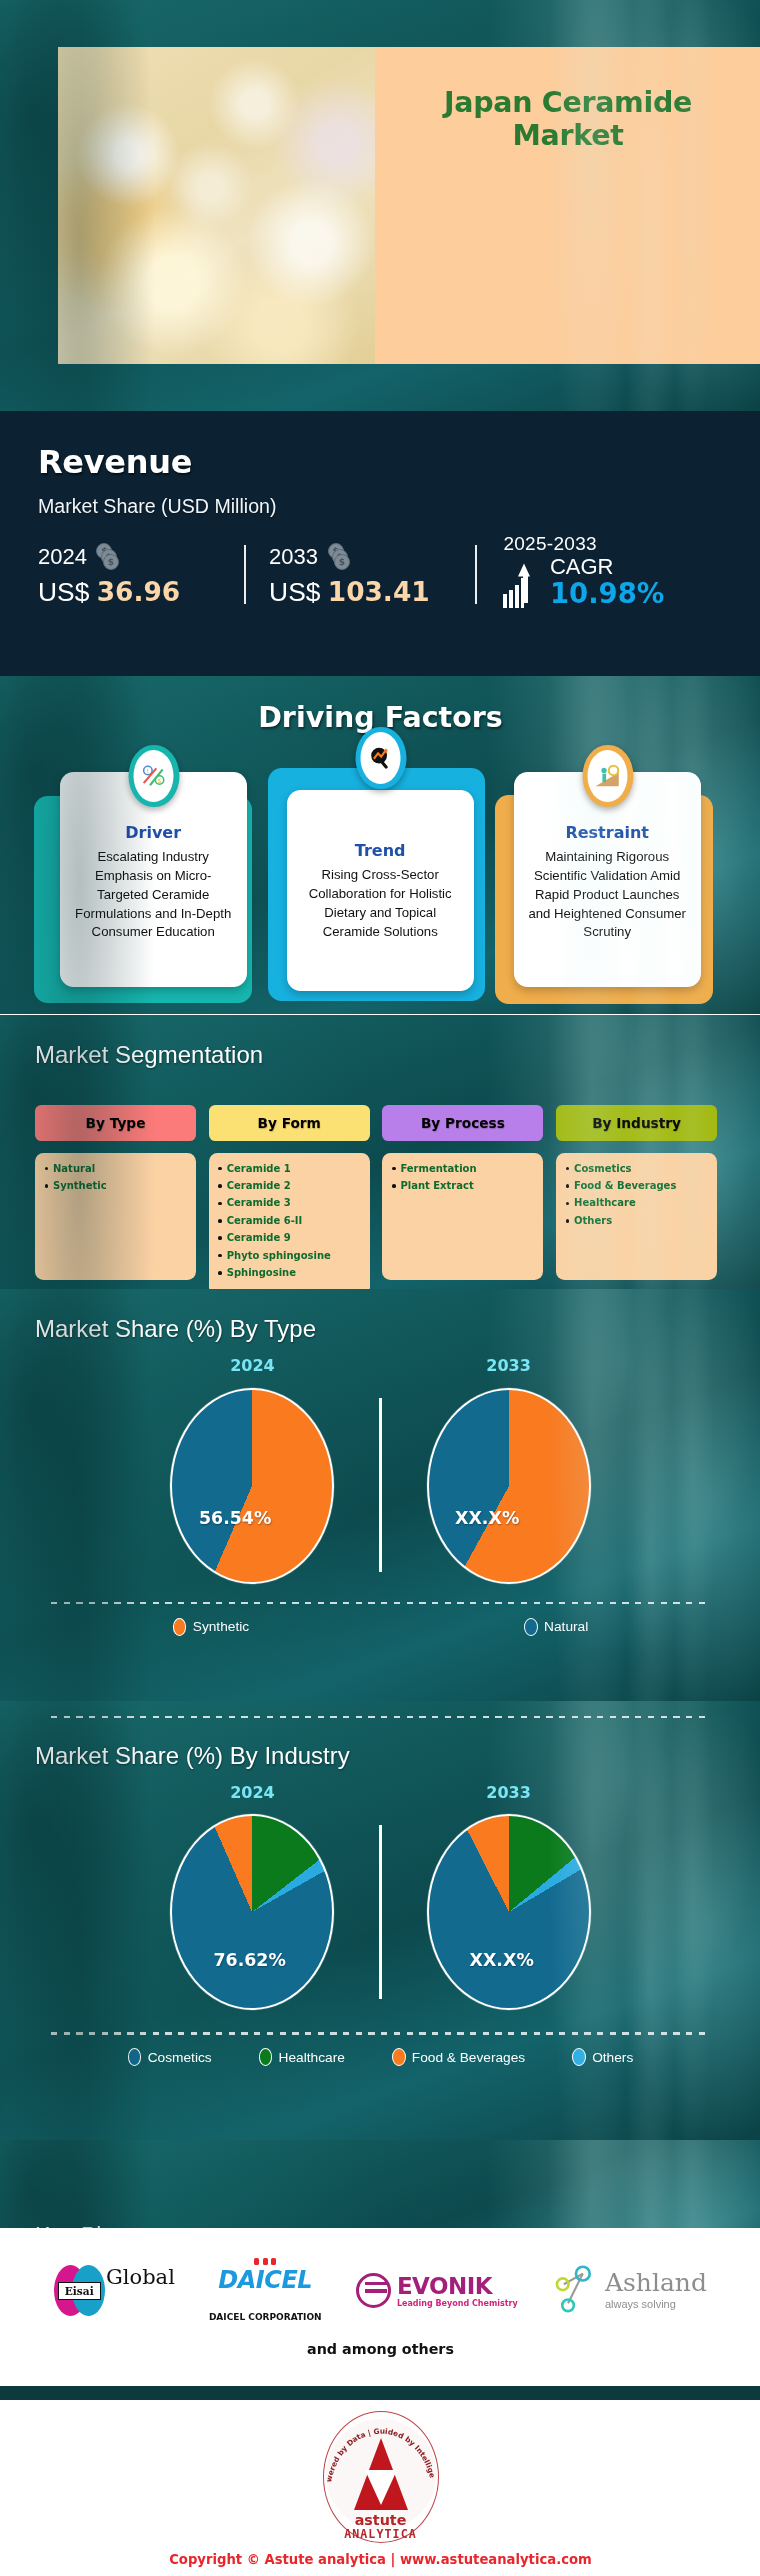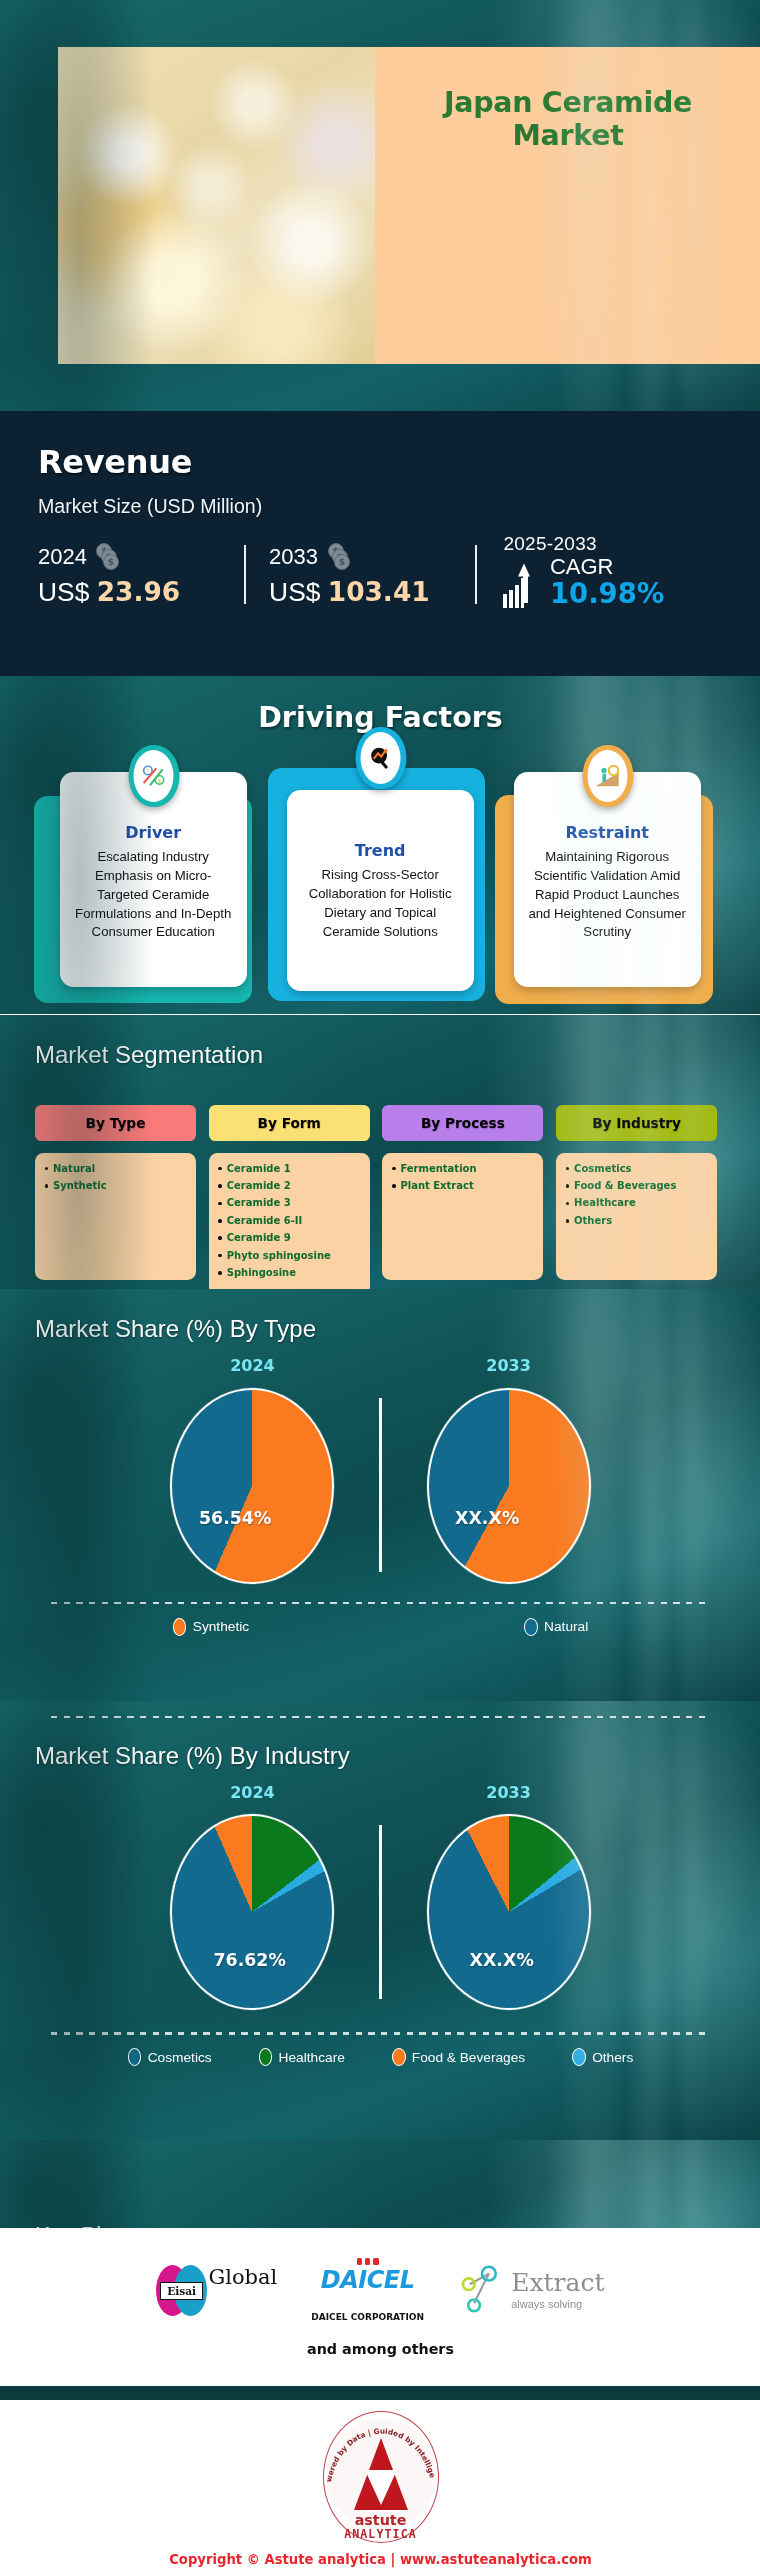--- a/index.html
+++ b/index.html
@@ -290,36 +290,36 @@
 
   <div class="teal-bg" id="hero">
     <div class="hero-img"></div>
     <div class="hero-panel">
       <div class="hero-title">Japan Ceramide Market</div>
     </div>
   </div>
 
   <div id="revenue">
     <div class="rev-h1">Revenue</div>
-    <div class="rev-sub">Market Size (USD Million)</div>
+    <div class="rev-sub">Market Share (USD Million)</div>
 
     <div class="rev-row">
 
       <div class="rev-cell c1">
         <div class="rev-yearline">
           <span class="rev-year">2024</span>
           <span class="coins">
             <span class="c c1">$</span>
               <span class="c c2">$</span>
               <span class="c c3">$</span>
           </span>
         </div>
         <div class="rev-val">
           <span>US$</span>
-          <b>23.96</b>
+          <b>36.96</b>
         </div>
       </div>
 
       <div class="vdiv"></div>
 
       <div class="rev-cell c2">
         <div class="rev-yearline">
           <span class="rev-year">2033</span>
           <span class="coins">
             <span class="c c1">$</span>
@@ -556,34 +556,43 @@
           <span class="daicel-dots">
               <i></i>
               <i></i>
               <i></i>
             </span>
           <div class="daicel-word">DAICEL</div>
           <div class="daicel-sub">DAICEL CORPORATION</div>
         </div>
       </div>
 
+      <div class="kp-logo">
+        <div class="evonik">
+          <span class="evonik-mark"></span>
+          <span class="evonik-t">
+            <span class="evonik-word">EVONIK</span>
+            <span class="evonik-sub">Leading Beyond Chemistry</span>
+          </span>
+        </div>
+      </div>
 
       <div class="kp-logo">
         <div class="ashland">
           <span>
             <svg width="49" height="55" viewBox="0 0 92 104">
               <line x1="22" y1="42" x2="58" y2="22" stroke="#9a9a9a" stroke-width="4"></line>
               <line x1="30" y1="78" x2="58" y2="22" stroke="#9a9a9a" stroke-width="4"></line>
               <circle cx="58" cy="22" r="13" fill="none" stroke="#2fb6c9" stroke-width="5"></circle>
               <circle cx="20" cy="42" r="11" fill="none" stroke="#c2d92b" stroke-width="5"></circle>
               <circle cx="30" cy="82" r="11" fill="none" stroke="#2fc9b6" stroke-width="5"></circle>
             </svg>
           </span>
           <span class="ashland-t">
-            <span class="ashland-word">Extract</span>
+            <span class="ashland-word">Ashland</span>
             <span class="ashland-sub">always solving</span>
           </span>
         </div>
       </div>
 
     </div>
     <div class="kp-among">and among others</div>
   </div>
 
   <div id="footer-bar"></div>

